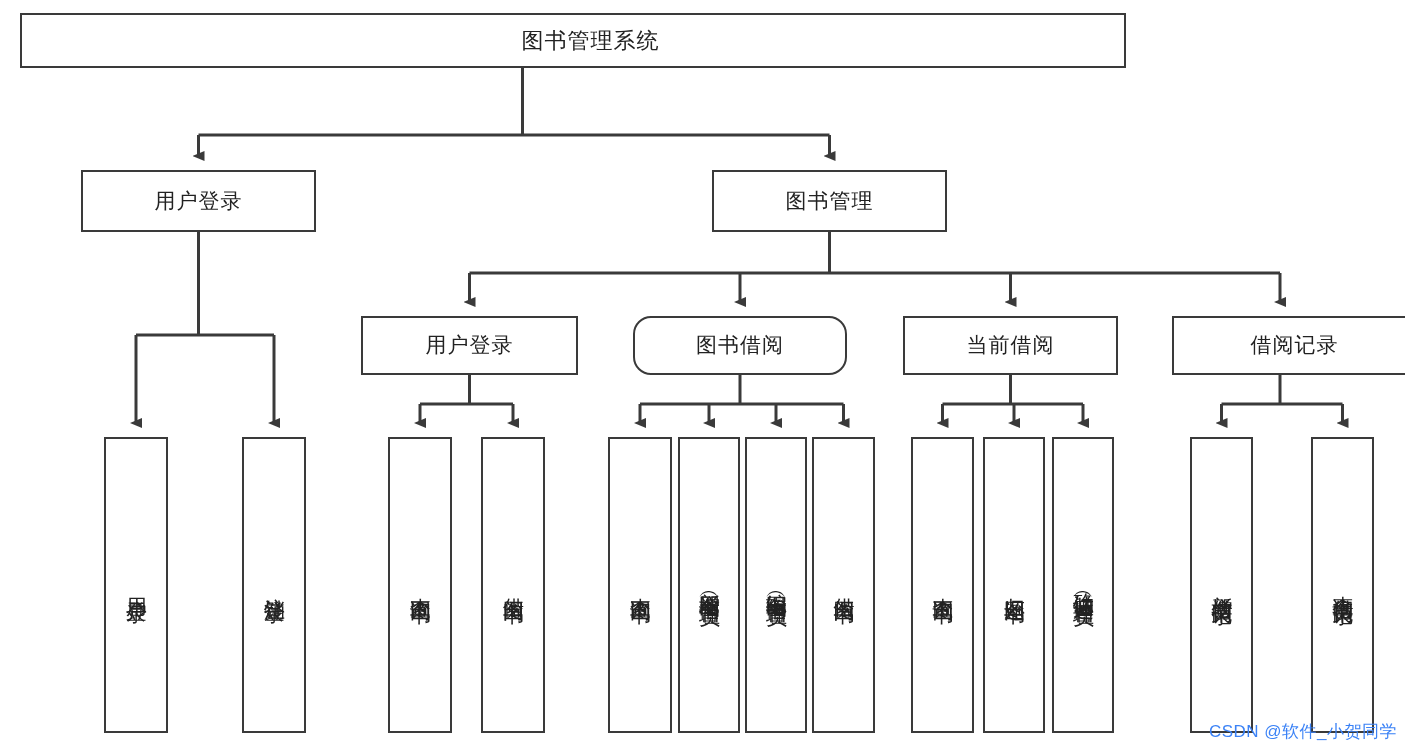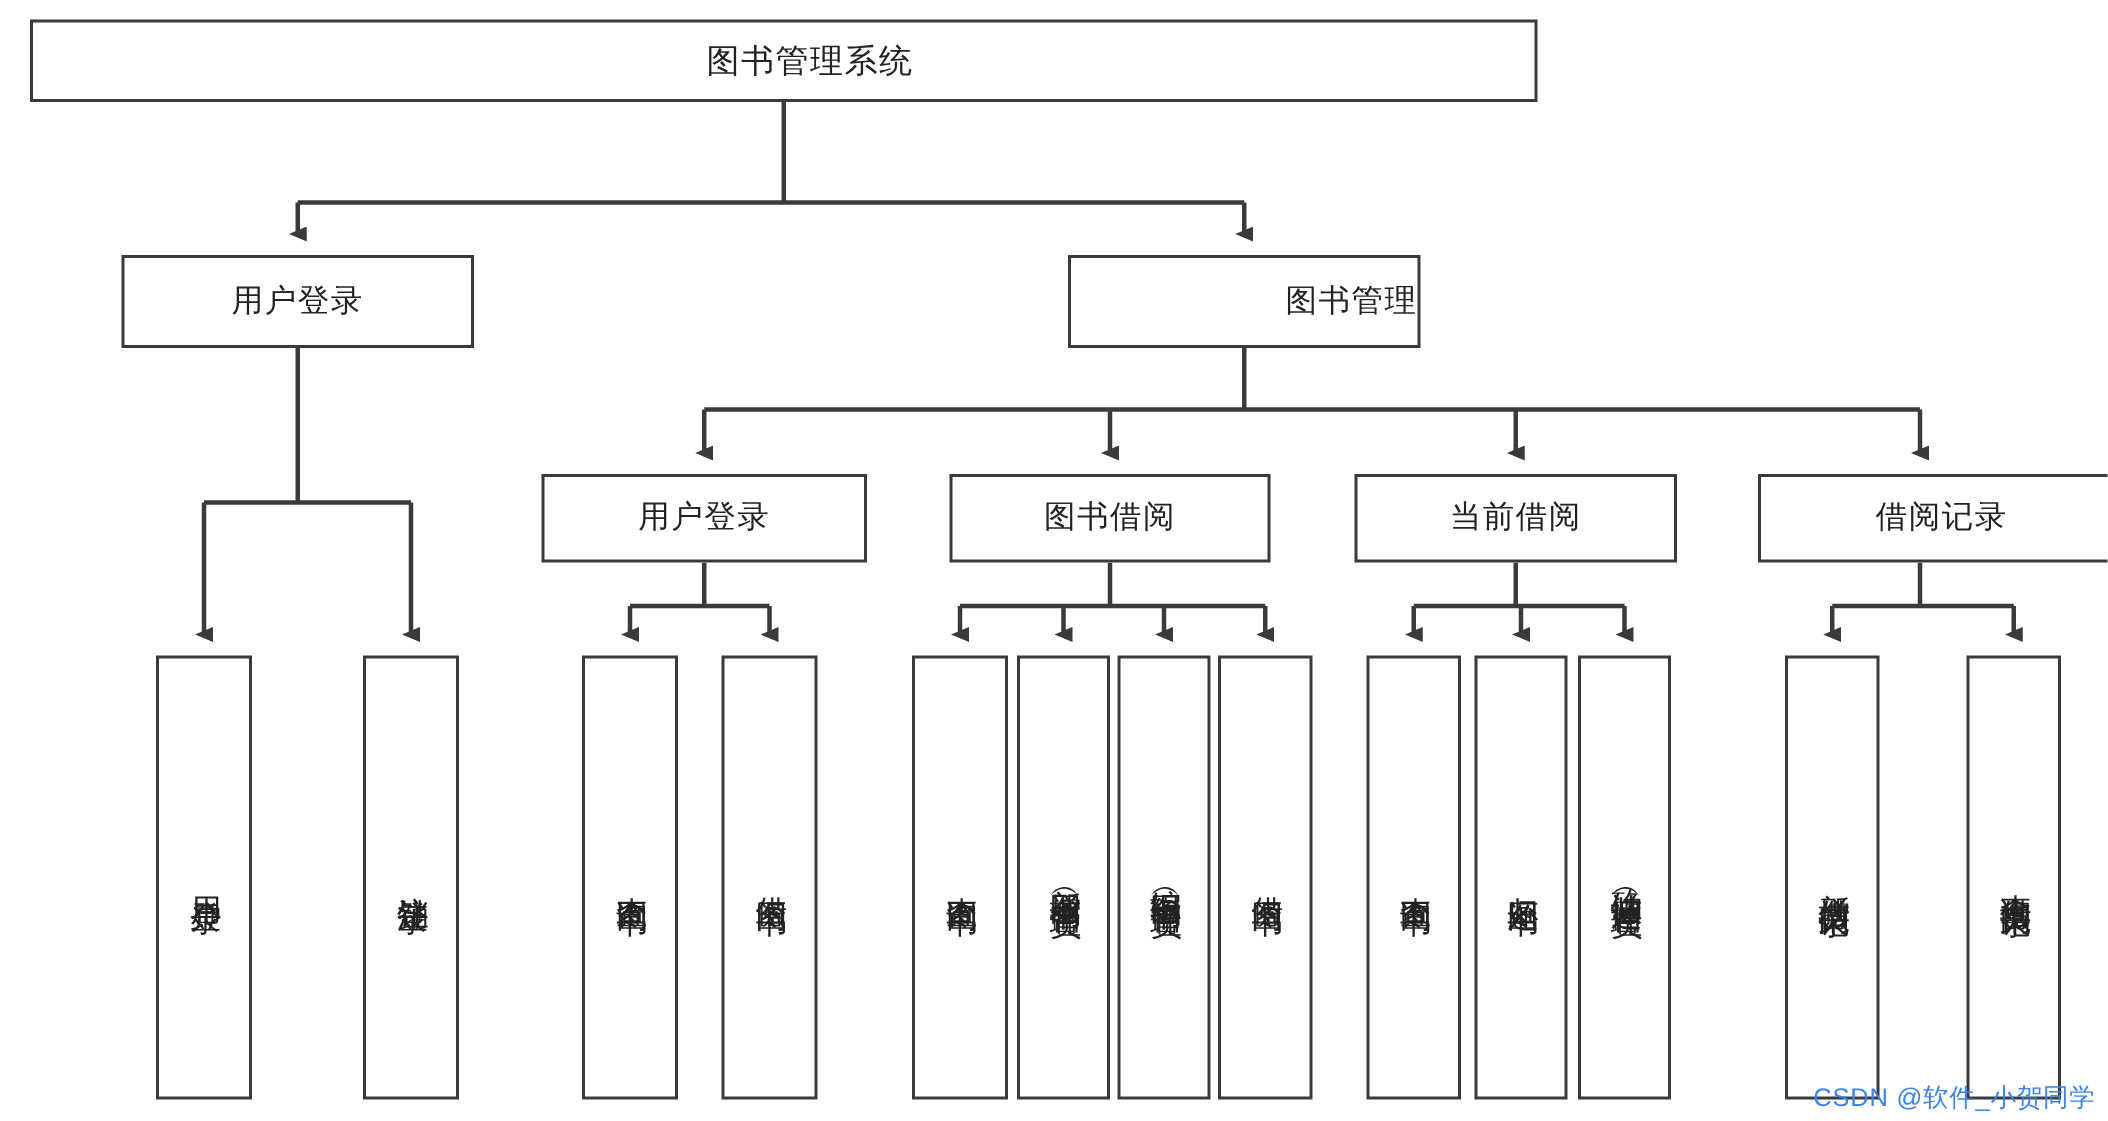--- a/index.html
+++ b/index.html
@@ -110,33 +110,33 @@
         <path d="M1014,404 L1014,423" stroke="#3a3a3a" stroke-width="3" marker-end="url(#arrow)"></path>
         <path d="M1083,404 L1083,423" stroke="#3a3a3a" stroke-width="3" marker-end="url(#arrow)"></path>
         <path d="M1280,375 L1280,404" stroke="#3a3a3a" stroke-width="3"></path>
         <path d="M1221.5,404 L1342.5,404" stroke="#3a3a3a" stroke-width="3"></path>
         <path d="M1221.5,404 L1221.5,423" stroke="#3a3a3a" stroke-width="3" marker-end="url(#arrow)"></path>
         <path d="M1342.5,404 L1342.5,423" stroke="#3a3a3a" stroke-width="3" marker-end="url(#arrow)"></path>
       </g>
   </svg>
 
   <div id="nodes-layer">
-      <div class="node-box" style="left: 20px; top: 13px; width: 1005px; height: 55px; padding-left: 35px;">
+      <div class="node-box" style="left: 20px; top: 13px; width: 1106px; height: 55px; padding-left: 35px;">
         <span class="node-label-h title-label">图书管理系统</span>
       </div>
       <div class="node-box" style="left: 81px; top: 170px; width: 235px; height: 62px;">
         <span class="node-label-h">用户登录</span>
       </div>
-      <div class="node-box" style="left: 712px; top: 170px; width: 235px; height: 62px; justify-content: flex-end;">
+      <div class="node-box" style="left: 712px; top: 170px; width: 235px; height: 62px;">
         <span class="node-label-h">图书管理</span>
       </div>
       <div class="node-box" style="left: 361px; top: 316px; width: 217px; height: 59px;">
         <span class="node-label-h">用户登录</span>
       </div>
-      <div class="node-box" style="left: 633px; top: 316px; width: 214px; height: 59px;">
+      <div class="node-box" style="left: 633px; top: 316px; width: 214px; height: 59px; border-radius: 18px;">
         <span class="node-label-h">图书借阅</span>
       </div>
       <div class="node-box" style="left: 903px; top: 316px; width: 215px; height: 59px;">
         <span class="node-label-h">当前借阅</span>
       </div>
       <div class="node-box" style="left: 1172px; top: 316px; width: 245px; height: 59px;">
         <span class="node-label-h">借阅记录</span>
       </div>
       <div class="node-box" style="left: 104px; top: 437px; width: 64px; height: 296px;">
         <span class="node-label-v">用户登录</span>

